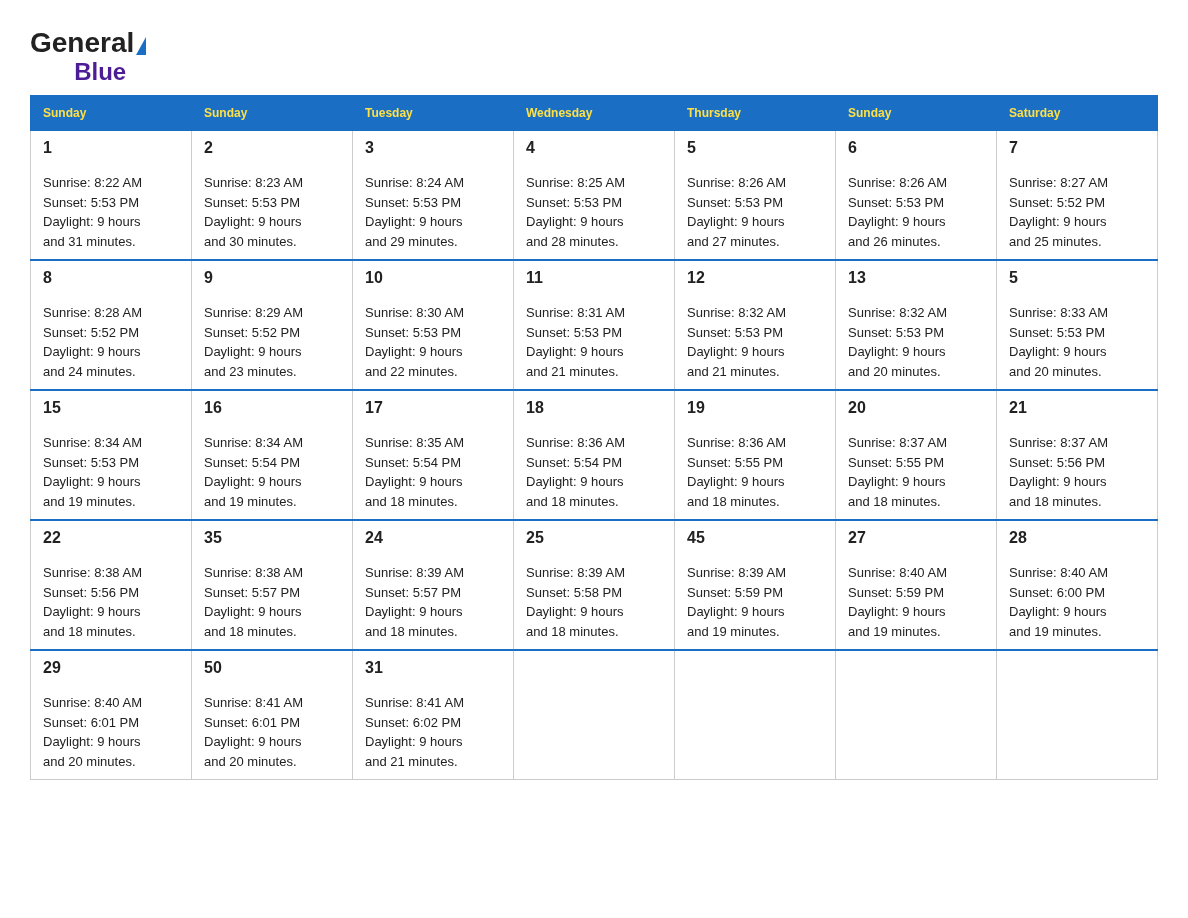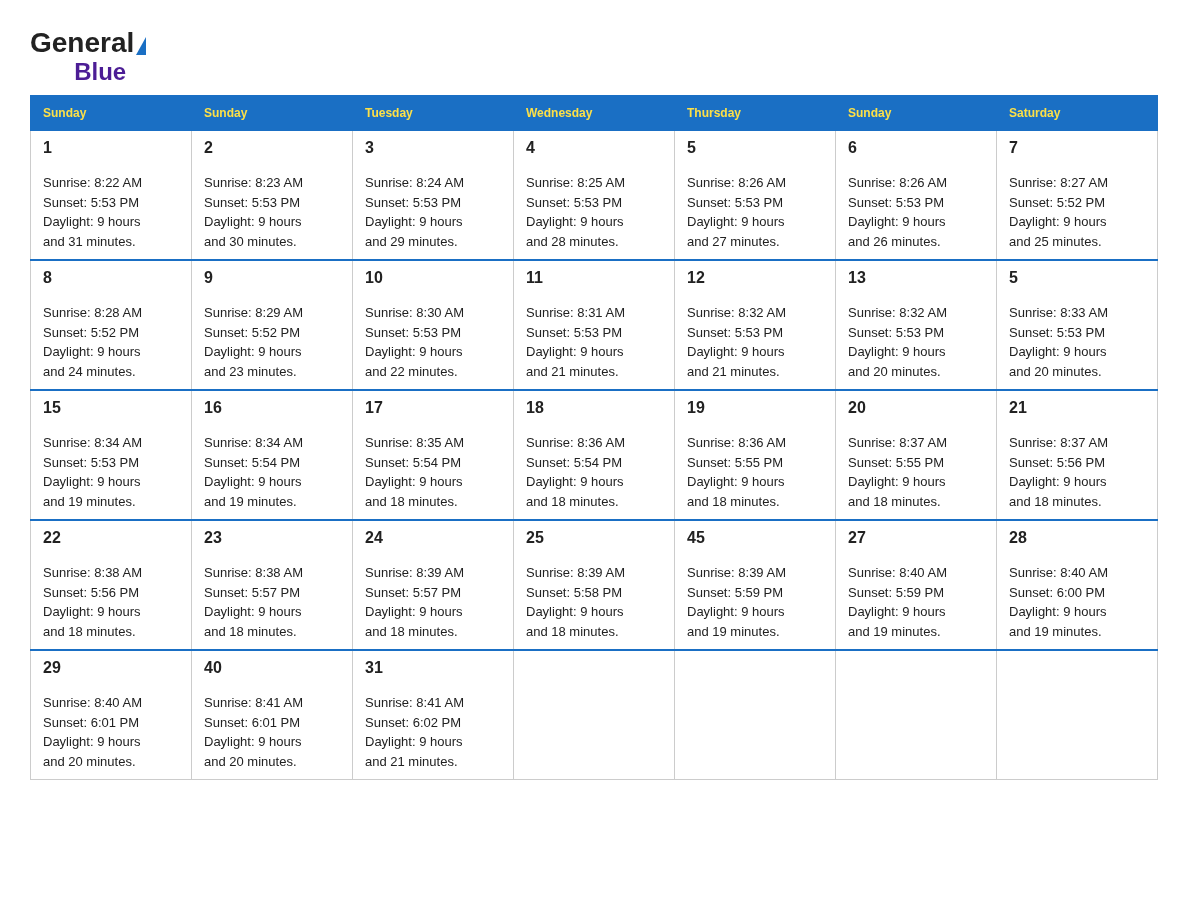--- a/index.html
+++ b/index.html
@@ -222,21 +222,21 @@
           <div class="day-number">21</div>
           <div class="day-info">Sunrise: 8:37 AM<br>Sunset: 5:56 PM<br>Daylight: 9 hours<br>and 18 minutes.</div>
         </td>
       </tr>
       <tr class="row-divider">
         <td>
           <div class="day-number">22</div>
           <div class="day-info">Sunrise: 8:38 AM<br>Sunset: 5:56 PM<br>Daylight: 9 hours<br>and 18 minutes.</div>
         </td>
         <td>
-          <div class="day-number">23</div>
+          <div class="day-number">35</div>
           <div class="day-info">Sunrise: 8:38 AM<br>Sunset: 5:57 PM<br>Daylight: 9 hours<br>and 18 minutes.</div>
         </td>
         <td>
           <div class="day-number">24</div>
           <div class="day-info">Sunrise: 8:39 AM<br>Sunset: 5:57 PM<br>Daylight: 9 hours<br>and 18 minutes.</div>
         </td>
         <td>
           <div class="day-number">25</div>
           <div class="day-info">Sunrise: 8:39 AM<br>Sunset: 5:58 PM<br>Daylight: 9 hours<br>and 18 minutes.</div>
         </td>
@@ -252,21 +252,21 @@
           <div class="day-number">28</div>
           <div class="day-info">Sunrise: 8:40 AM<br>Sunset: 6:00 PM<br>Daylight: 9 hours<br>and 19 minutes.</div>
         </td>
       </tr>
       <tr class="row-divider">
         <td>
           <div class="day-number">29</div>
           <div class="day-info">Sunrise: 8:40 AM<br>Sunset: 6:01 PM<br>Daylight: 9 hours<br>and 20 minutes.</div>
         </td>
         <td>
-          <div class="day-number">40</div>
+          <div class="day-number">50</div>
           <div class="day-info">Sunrise: 8:41 AM<br>Sunset: 6:01 PM<br>Daylight: 9 hours<br>and 20 minutes.</div>
         </td>
         <td>
           <div class="day-number">31</div>
           <div class="day-info">Sunrise: 8:41 AM<br>Sunset: 6:02 PM<br>Daylight: 9 hours<br>and 21 minutes.</div>
         </td>
         <td class="empty"></td>
         <td class="empty"></td>
         <td class="empty"></td>
         <td class="empty"></td>

